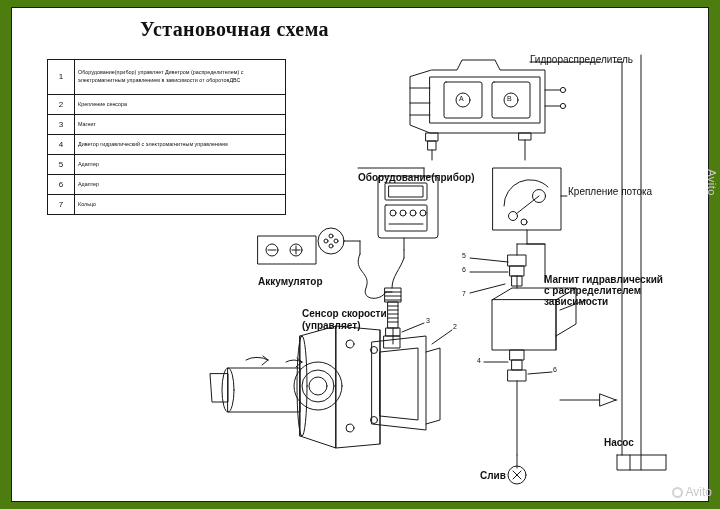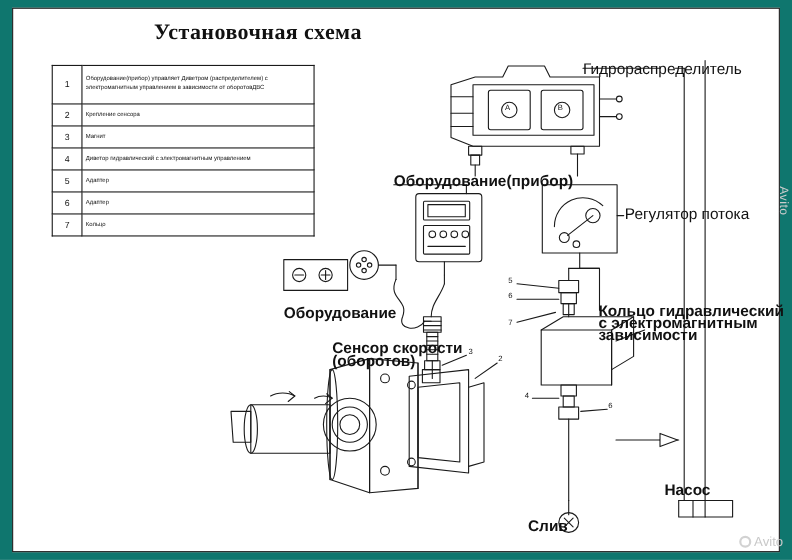--- a/index.html
+++ b/index.html
@@ -12,21 +12,21 @@
     background: #ffffff;
     font-family: "Liberation Sans", sans-serif;
     overflow: hidden;
     position: relative;
   }
   #stage {
     position: absolute;
     left: 0; top: 0;
     width: 720px;
     height: 509px;
-    background: #0f766e;
+    background: #4d7c0f;
   }
   .frame {
     position: absolute;
     left: 11px; top: 7px;
     width: 698px;
     height: 495px;
     border: 1px solid #1a1a1a;
     box-sizing: border-box;
     background: #ffffff;
   }
@@ -62,21 +62,21 @@
     width: 20px;
     text-align: center;
     font-size: 8px;
   }
   .legend tr.tall td { height: 30px; }
   .legend tr.short td { height: 15px; }
 
   
   .lbl {
     position: absolute;
-    font-size: 14px;
+    font-size: 10px;
     color: #111;
     line-height: 1.25;
     white-space: nowrap;
   }
   .lbl.b { font-weight: bold; }
   .num-lbl {
     position: absolute;
     font-size: 7px;
     color: #111;
   }
@@ -322,27 +322,27 @@
 
       <g>
         <path d="M617 455 L666 455"></path>
         <path d="M630 455 L630 470"></path>
       </g>
 
     </g>
   </svg>
 
   <div class="lbl" style="left:530px; top:54px;">Гидрораспределитель</div>
-  <div class="lbl b" style="left:358px; top:156px;">Оборудование(прибор)</div>
-  <div class="lbl" style="left:568px; top:186px;">Регулятор потока</div>
-  <div class="lbl b" style="left:258px; top:276px;">Оборудование</div>
+  <div class="lbl b" style="left:358px; top:172px;">Оборудование(прибор)</div>
+  <div class="lbl" style="left:568px; top:186px;">Крепление потока</div>
+  <div class="lbl b" style="left:258px; top:276px;">Аккумулятор</div>
   <div class="lbl b" style="left:302px; top:308px;">Сенсор скорости</div>
-  <div class="lbl b" style="left:302px; top:320px;">(оборотов)</div>
-  <div class="lbl b" style="left:544px; top:274px;">Кольцо гидравлический</div>
-  <div class="lbl b" style="left:544px; top:285px;">с электромагнитным</div>
+  <div class="lbl b" style="left:302px; top:320px;">(управляет)</div>
+  <div class="lbl b" style="left:544px; top:274px;">Магнит гидравлический</div>
+  <div class="lbl b" style="left:544px; top:285px;">с распределителем</div>
   <div class="lbl b" style="left:544px; top:296px;">зависимости</div>
   <div class="lbl b" style="left:480px; top:470px;">Слив</div>
   <div class="lbl b" style="left:604px; top:437px;">Насос</div>
 
   <div class="lbl" style="left:459px; top:95px; font-size:7px;">A</div>
   <div class="lbl" style="left:507px; top:95px; font-size:7px;">B</div>
 
   <div class="num-lbl" style="left:462px; top:252px;">5</div>
   <div class="num-lbl" style="left:462px; top:266px;">6</div>
   <div class="num-lbl" style="left:462px; top:290px;">7</div>

